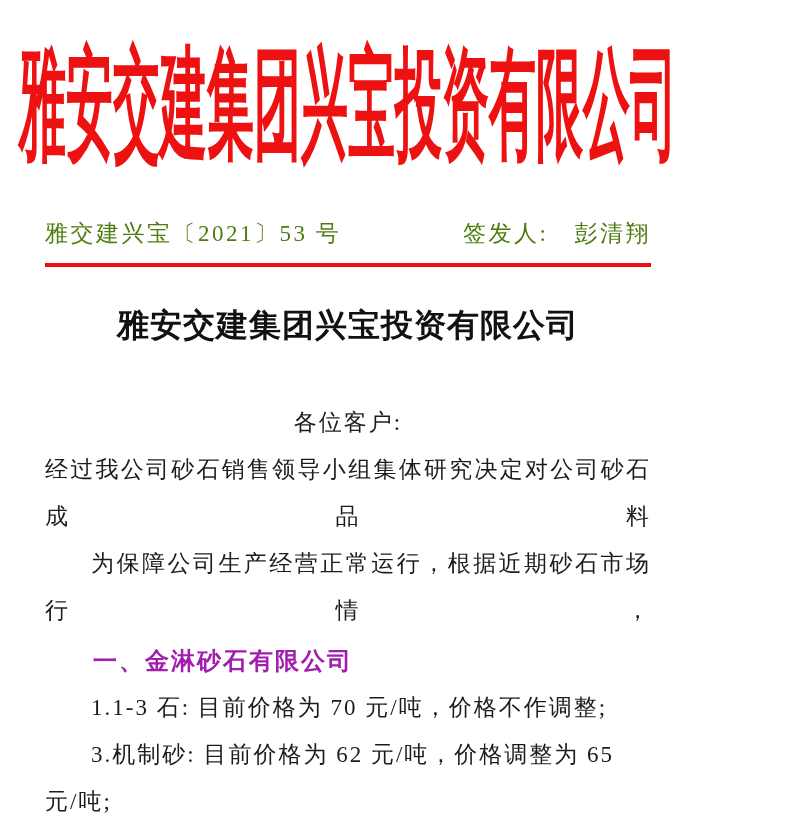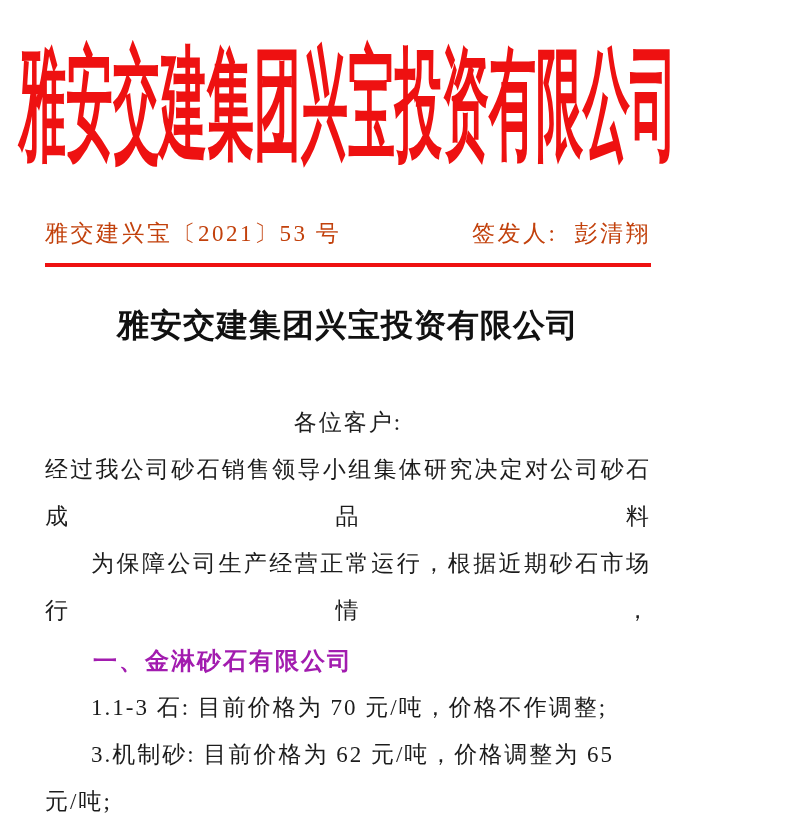--- a/index.html
+++ b/index.html
@@ -34,23 +34,23 @@
 
   
   .docinfo {
     margin: 48px 45px 0 45px;
     display: flex;
     justify-content: space-between;
     align-items: baseline;
     font-size: 23px;
     line-height: 30px;
     letter-spacing: 2.5px;
-    color: #c2410c;
+    color: #4d7c0f;
   }
-  .issuer-name { margin-left: 17px; }
+  .issuer-name { margin-left: 26px; }
 
   
   .red-rule {
     margin: 14px 45px 0 45px;
     height: 4px;
     background: #ee1111;
   }
 
   
   .doc-title {

